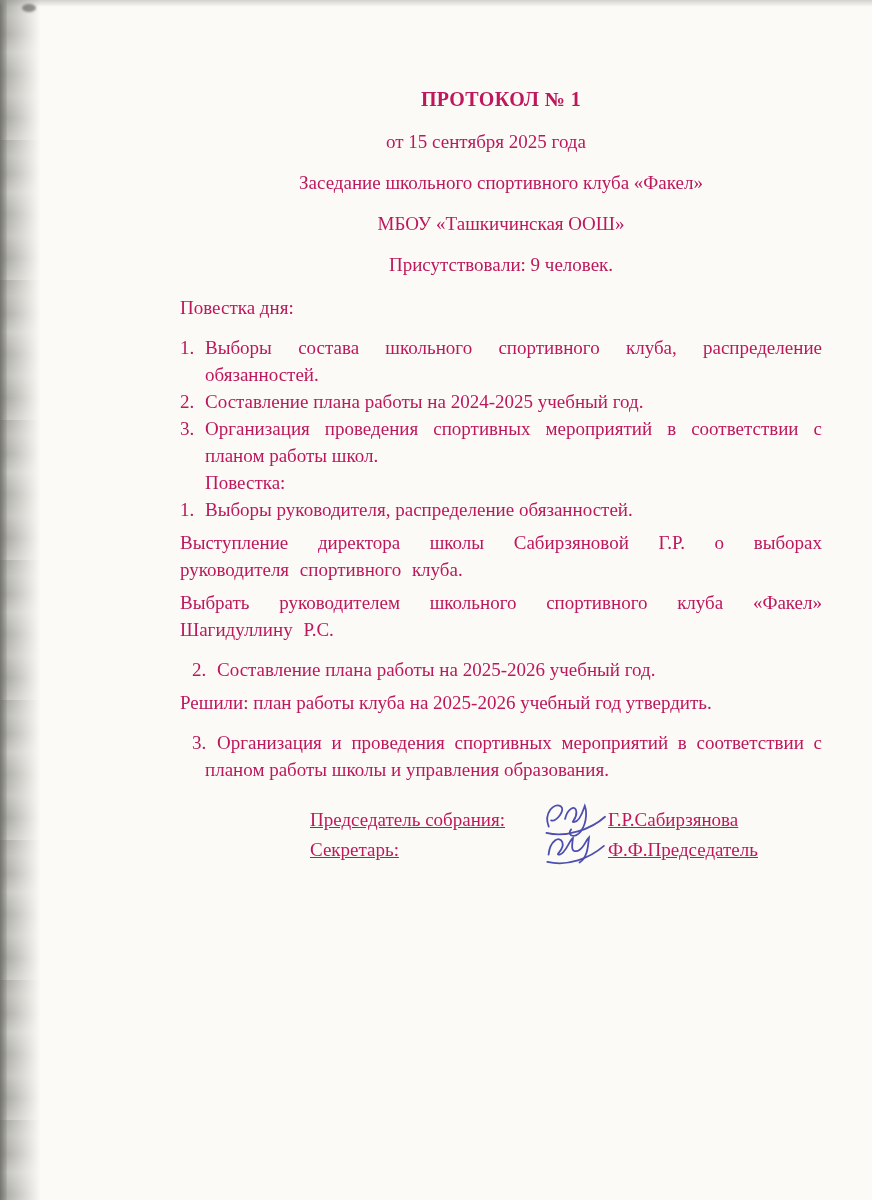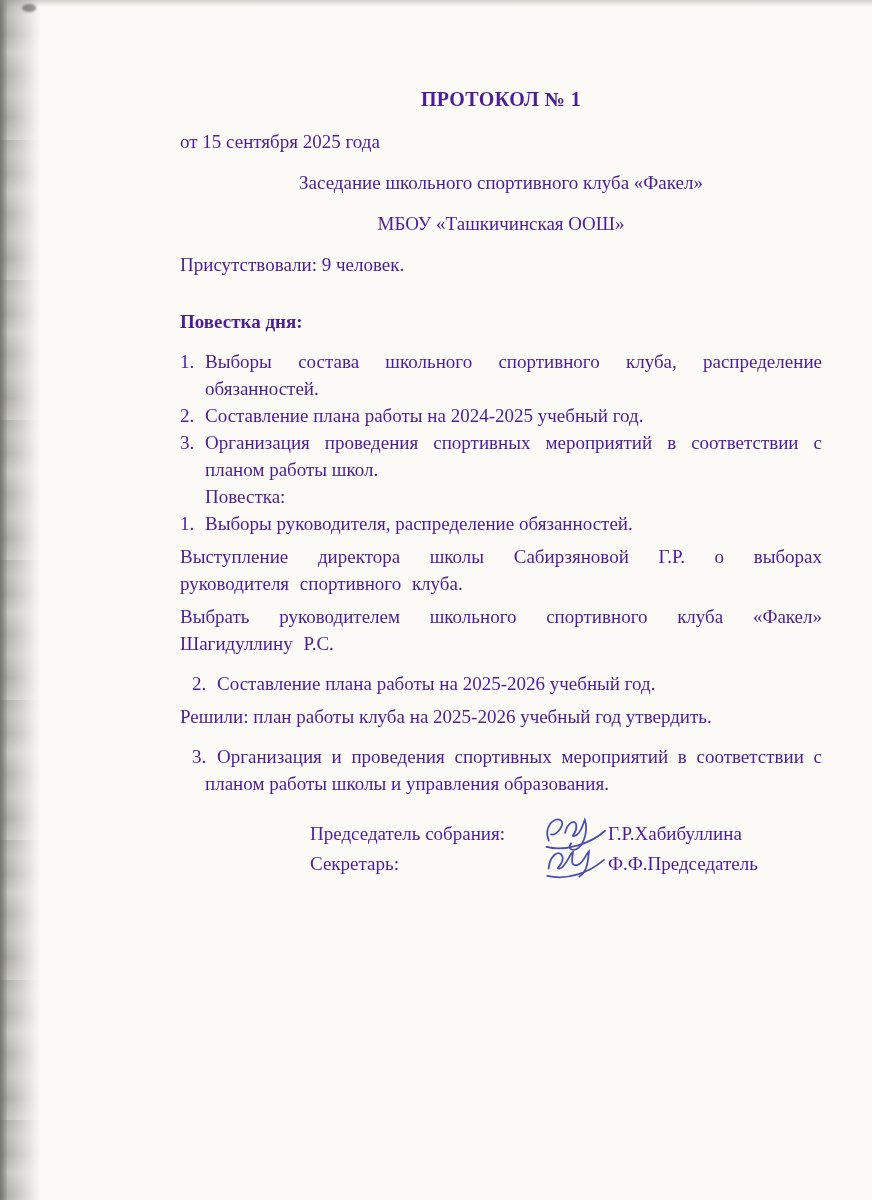--- a/index.html
+++ b/index.html
@@ -8,21 +8,21 @@
     background: #e8e8e6;
   }
   .page {
     position: relative;
     width: 872px;
     height: 1200px;
     margin: 0 auto;
     background: #fbfaf6;
     overflow: hidden;
     font-family: "Liberation Serif", "DejaVu Serif", serif;
-    color: #4c1d95;
+    color: #be185d;
     font-size: 19px;
     line-height: 27px;
   }
   
   .scan-edge {
     position: absolute;
     left: 0; top: 0; bottom: 0;
     width: 46px;
     background:
       linear-gradient(to right, rgba(251,250,246,0) 0%, #fbfaf6 88%),
@@ -60,35 +60,34 @@
   }
 
   .title {
     margin: 0 0 15px 0;
     font-size: 20px;
     font-weight: bold;
     text-align: center;
     letter-spacing: 0.4px;
   }
   .date-line {
-    text-align: left;
+    text-align: center;
     padding-right: 30px;
     margin-bottom: 14px;
   }
   .center-line {
     text-align: center;
     margin-bottom: 14px;
   }
   .right-line {
-    text-align: left;
-    margin-bottom: 30px;
+    text-align: center;
+    margin-bottom: 16px;
   }
   .left-line {
     margin-bottom: 13px;
-    font-weight: bold;
   }
 
   .hang {
     position: relative;
     padding-left: 25px;
     text-align: justify;
   }
   .hang .num {
     position: absolute;
     left: 0;
@@ -111,20 +110,21 @@
   .wide-4 { word-spacing: 4px; }
 
   .signatures {
     margin-top: 21px;
     margin-left: 130px;
   }
   .sig-row {
     display: flex;
     align-items: center;
     height: 30px;
+    text-decoration: underline;
   }
   .sig-role {
     width: 230px;
   }
   .sig-mark {
     width: 68px;
     height: 30px;
     position: relative;
   }
   .sig-mark svg {
@@ -205,21 +205,21 @@
         <span class="sig-role">Председатель собрания:</span>
         <span class="sig-mark">
           <svg width="68" height="44" viewBox="0 0 68 44" xmlns="http://www.w3.org/2000/svg">
             <g fill="none" stroke="#4d4fae" stroke-width="1.8" stroke-linecap="round" transform="rotate(-6 34 22)">
               <path d="M8 28 C 4 14, 16 4, 22 9 C 27 13, 16 24, 11 22"></path>
               <path d="M25 22 C 29 11, 37 9, 37 16 C 37 24, 29 26, 34 26 C 40 26, 44 15, 46 11 C 48 19, 45 32, 37 38 C 31 42, 25 38, 30 33"></path>
               <path d="M5 34 C 24 41, 50 35, 65 24"></path>
             </g>
           </svg>
         </span>
-        <span class="sig-name">Г.Р.Хабибуллина</span>
+        <span class="sig-name">Г.Р.Сабирзянова</span>
       </div>
       <div class="sig-row">
         <span class="sig-role">Секретарь:</span>
         <span class="sig-mark">
           <svg width="68" height="44" viewBox="0 0 68 44" xmlns="http://www.w3.org/2000/svg">
             <g fill="none" stroke="#4d4fae" stroke-width="1.8" stroke-linecap="round" transform="rotate(-6 34 22)">
               <path d="M8 26 C 11 12, 21 8, 23 15 C 25 23, 13 27, 19 27 C 25 27, 30 14, 34 12 C 32 20, 30 27, 38 25 C 44 23, 46 16, 50 13 C 48 23, 46 33, 38 37"></path>
               <path d="M6 33 C 26 40, 48 34, 64 23"></path>
             </g>
           </svg>

